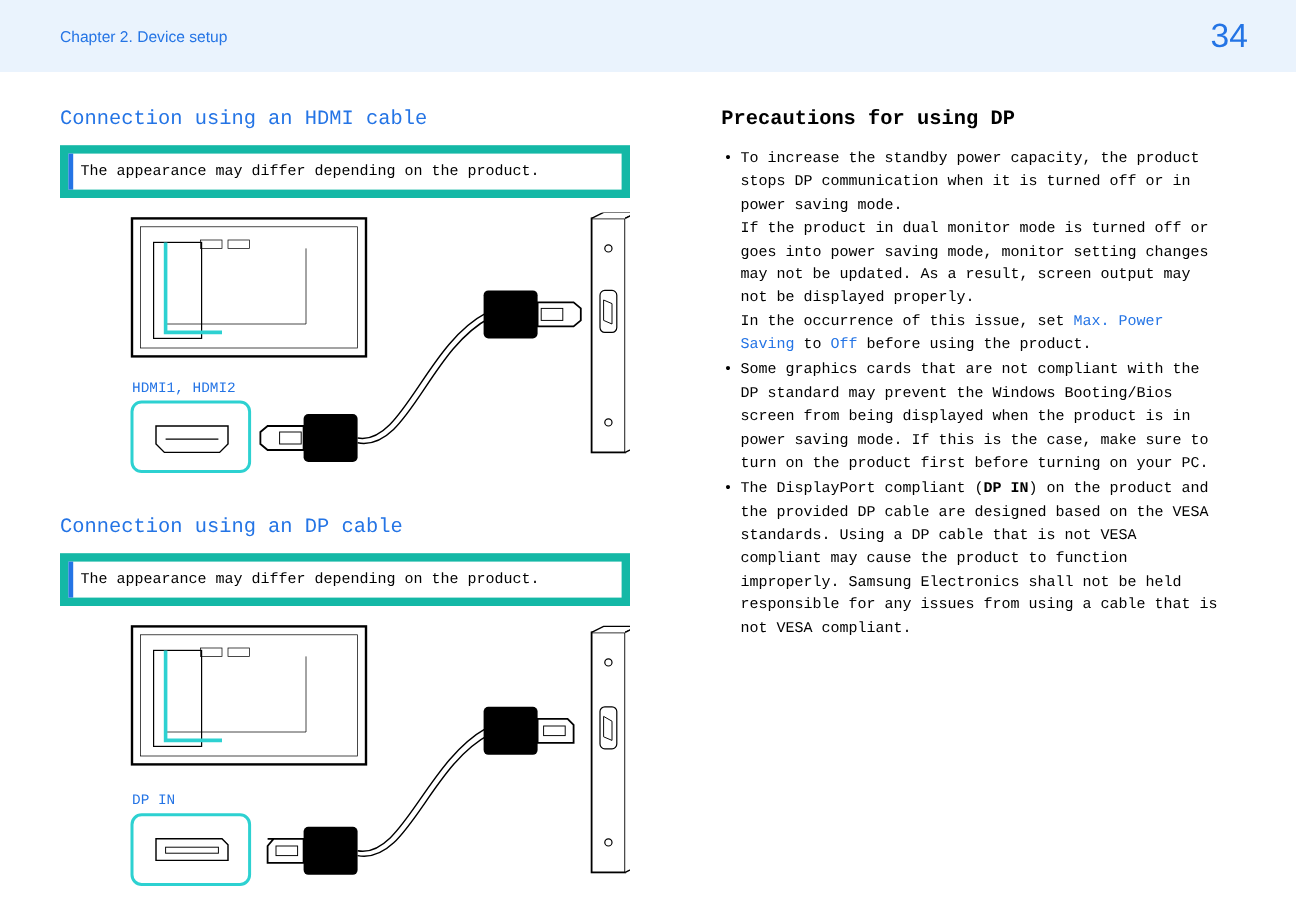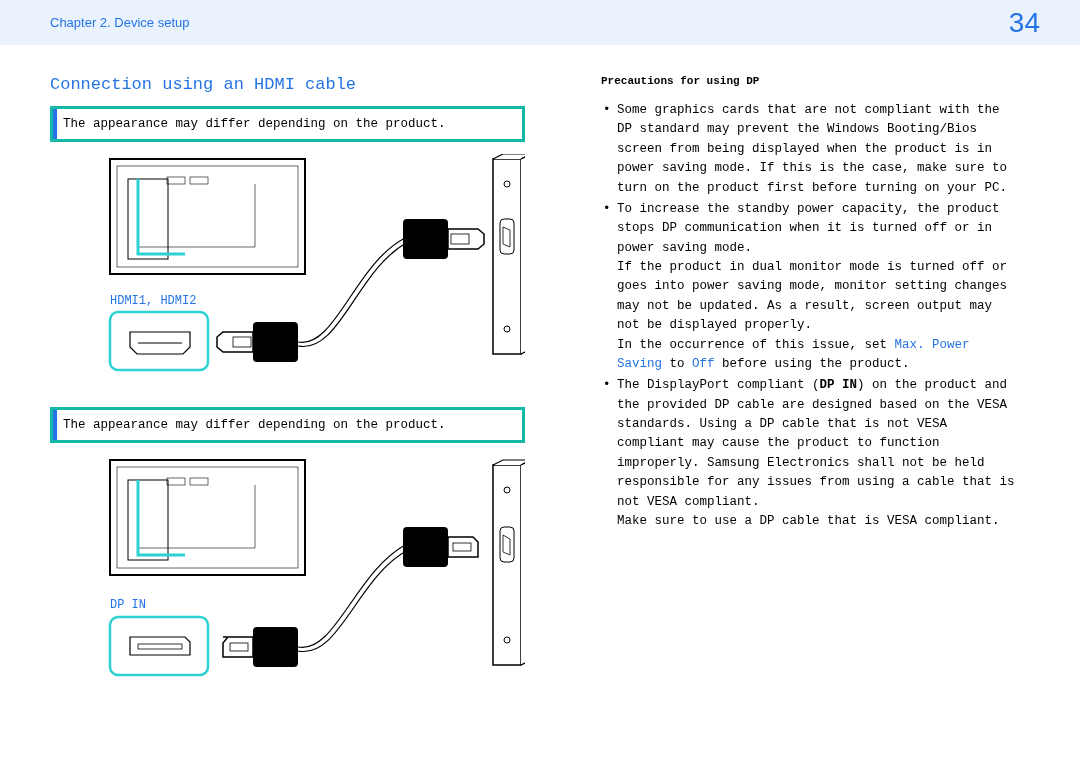--- a/index.html
+++ b/index.html
@@ -4,21 +4,21 @@
   <style>
     * { margin: 0; padding: 0; box-sizing: border-box; }
     body {
       font-family: 'Segoe UI', Arial, sans-serif;
       width: 1080px;
       height: 763px;
       background: #fff;
       position: relative;
     }
     .header {
-      height: 45px;
+      height: 60px;
       background: #eaf3fd;
       display: flex;
       justify-content: space-between;
       align-items: center;
       padding: 0 40px 0 50px;
     }
     .header-chapter {
       color: #2474e5;
       font-size: 13px;
     }
@@ -35,40 +35,40 @@
     }
     .left-col { width: 475px; }
     .right-col { flex: 1; }
     .section-title {
       color: #2474e5;
       font-size: 17px;
       font-weight: 500;
       margin-bottom: 12px;
     }
     .note-box {
-      border: 3px solid #14b8a6;
+      border: 7px solid #14b8a6;
       padding: 8px 10px;
       font-size: 12.5px;
       position: relative;
       margin-bottom: 12px;
     }
     .note-box::before {
       content: '';
       position: absolute;
       left: 0; top: 0; bottom: 0;
       width: 4px;
       background: #2474e5;
     }
     .diagram {
       margin-bottom: 28px;
       text-align: right;
     }
     .sub-title {
       font-weight: 700;
-      font-size: 11px;
+      font-size: 17px;
       color: #000;
       margin-bottom: 14px;
     }
     .bullets {
       list-style: none;
       font-size: 12.5px;
       line-height: 1.55;
       color: #000;
     }
     .bullets > li {
@@ -141,20 +141,21 @@
           <path d="M 388 5 L 398 0 L 426 0 L 416 5" fill="white" stroke="#000" stroke-width="1.2"></path>
           <path d="M 416 5 L 426 0 L 426 195 L 416 200" fill="white" stroke="#000" stroke-width="1.2"></path>
           <circle cx="402" cy="30" r="3" fill="none" stroke="#000"></circle>
           <circle cx="402" cy="175" r="3" fill="none" stroke="#000"></circle>
           <rect x="395" y="65" width="14" height="35" rx="4" fill="none" stroke="#000" stroke-width="1"></rect>
           <path d="M 398 73 L 398 90 L 405 93 L 405 76 Z" fill="none" stroke="#000" stroke-width="0.8"></path>
         </g>
       </svg>
     </div>
 
+    <div class="section-title">Connection using an DP cable</div>
     <div class="note-box">The appearance may differ depending on the product.</div>
     <div class="diagram">
       <svg width="420" height="225" viewBox="0 0 420 225">
 
         <rect x="5" y="5" width="195" height="115" fill="white" stroke="#000" stroke-width="2"></rect>
         <rect x="12" y="12" width="181" height="101" fill="none" stroke="#000" stroke-width="0.6"></rect>
         <rect x="23" y="25" width="40" height="80" fill="none" stroke="#000" stroke-width="1"></rect>
         <line x1="33" y1="93" x2="150" y2="93" stroke="#000" stroke-width="0.6"></line>
         <line x1="150" y1="93" x2="150" y2="30" stroke="#000" stroke-width="0.6"></line>
         <rect x="62" y="23" width="18" height="7" fill="none" stroke="#000" stroke-width="0.6"></rect>
@@ -190,25 +191,24 @@
           <rect x="395" y="72" width="14" height="35" rx="4" fill="none" stroke="#000" stroke-width="1"></rect>
           <path d="M 398 80 L 398 97 L 405 100 L 405 84 Z" fill="none" stroke="#000" stroke-width="0.8"></path>
         </g>
       </svg>
     </div>
   </div>
 
   <div class="right-col">
     <div class="sub-title">Precautions for using DP</div>
     <ul class="bullets">
-      <li>Some graphics cards that are not compliant with the DP standard may prevent the Windows Booting/Bios screen from being displayed when the product is in power saving mode. If this is the case, make sure to turn on the product first before turning on your PC.</li>
       <li>
         <span>To increase the standby power capacity, the product stops DP communication when it is turned off or in power saving mode.</span><br>
         <span>If the product in dual monitor mode is turned off or goes into power saving mode, monitor setting changes may not be updated. As a result, screen output may not be displayed properly.</span><br>
         <span>In the occurrence of this issue, set </span><span class="blue-text">Max. Power Saving</span><span> to </span><span class="blue-text">Off</span><span> before using the product.</span>
       </li>
+      <li>Some graphics cards that are not compliant with the DP standard may prevent the Windows Booting/Bios screen from being displayed when the product is in power saving mode. If this is the case, make sure to turn on the product first before turning on your PC.</li>
       <li>
         <span>The DisplayPort compliant (</span><span class="bold">DP IN</span><span>) on the product and the provided DP cable are designed based on the VESA standards. Using a DP cable that is not VESA compliant may cause the product to function improperly. Samsung Electronics shall not be held responsible for any issues from using a cable that is not VESA compliant.</span><br>
-        <span>Make sure to use a DP cable that is VESA compliant.</span>
       </li>
     </ul>
   </div>
 </div>
 
 </body></html>

